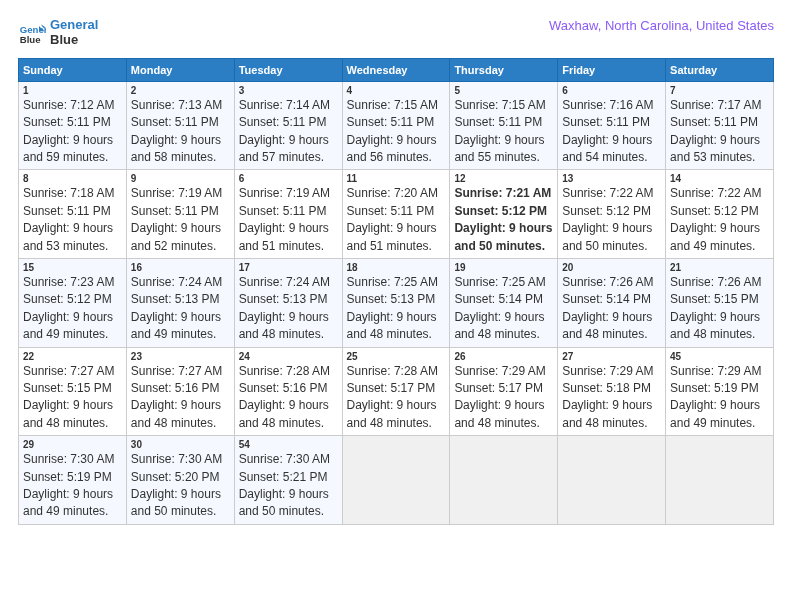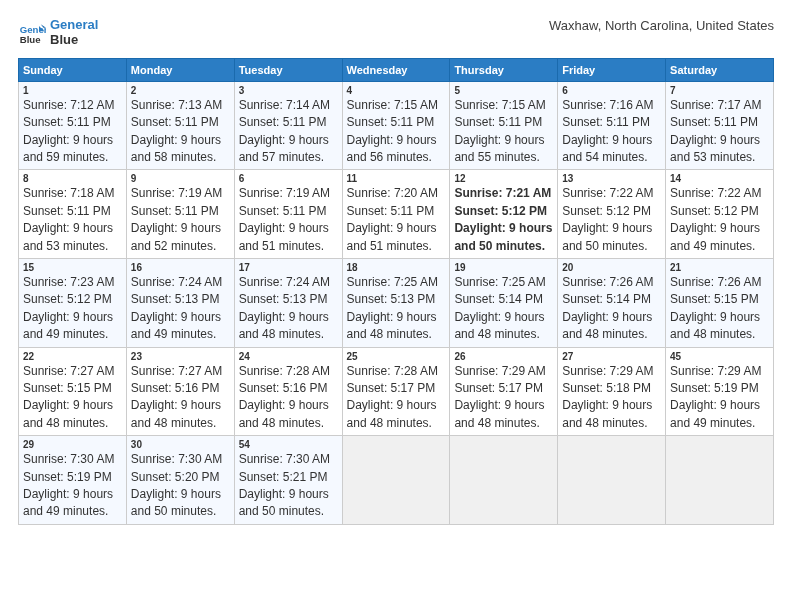--- a/index.html
+++ b/index.html
@@ -34,21 +34,21 @@
       text-align: right;
     }
     .month-title {
       font-size: 32px;
       font-weight: bold;
       color: #333;
       line-height: 1.1;
     }
     .location {
       font-size: 13px;
-      color: #404040;
+      color: #8b5cf6;
       text-align: center;
     }
     table {
       width: 100%;
       border-collapse: collapse;
       table-layout: fixed;
     }
     thead tr th {
       background: #2b7dc4;
       color: #fff;

